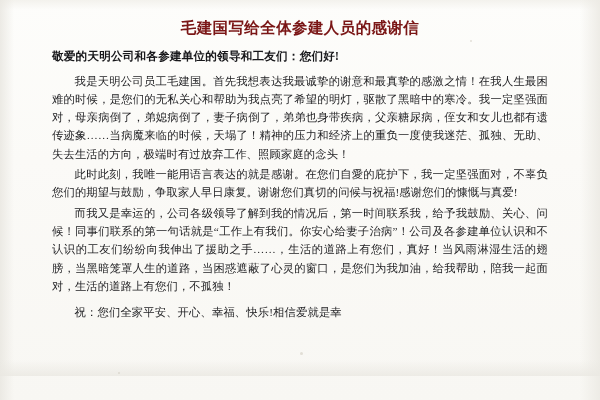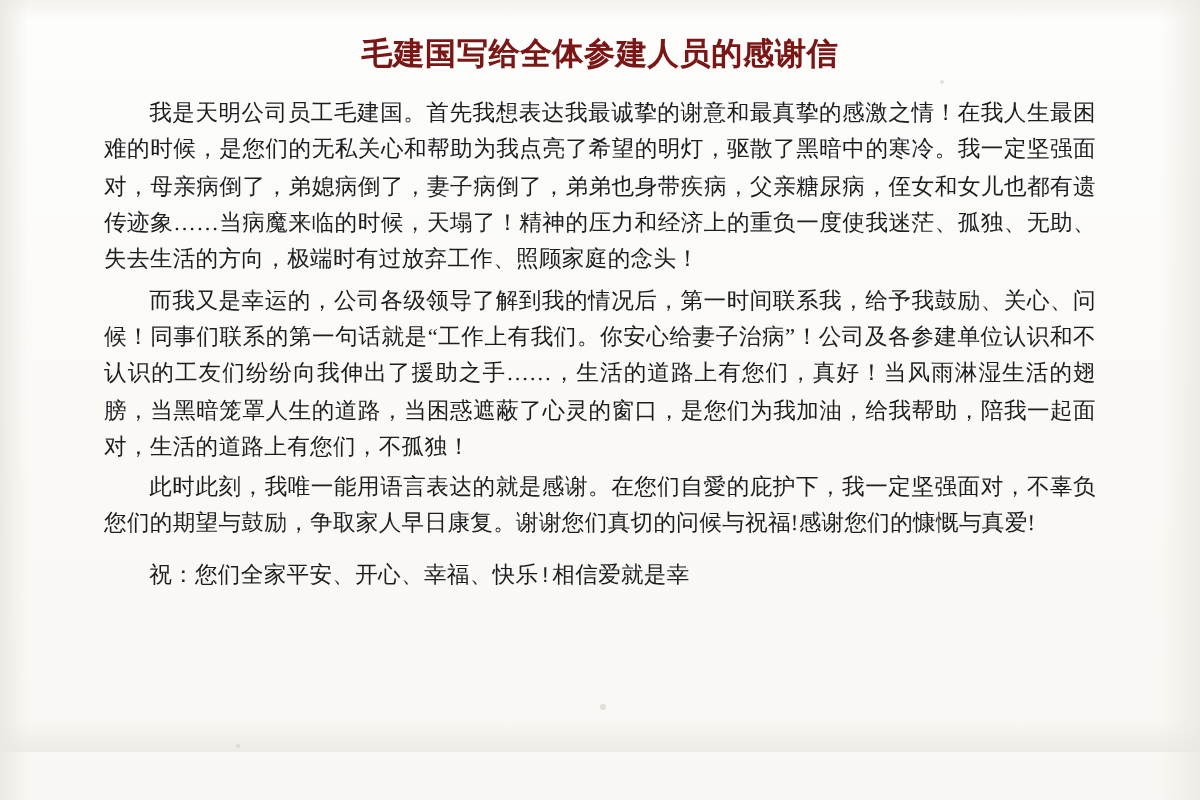--- a/index.html
+++ b/index.html
@@ -98,21 +98,20 @@
     margin: 0 0 2px 0;
     text-align: justify;
     text-indent: 2em;
     letter-spacing: .15px;
   }
   .para.closing {
     text-indent: 2em;
   }
   .para.wish {
     text-indent: 2em;
-    font-family: Liberation Mono, monospace;
   }
   .footer-space {
     height: 6px;
   }
   
   .speck {
     position: absolute;
     background: #cfcabd;
     border-radius: 50%;
     opacity: .55;
@@ -127,19 +126,20 @@
   <div class="scan-edge-left"></div>
   <div class="scan-edge-right"></div>
   <div class="scan-edge-bottom"></div>
 
   <div class="speck" style="left:300px;top:352px;width:3px;height:3px;"></div>
   <div class="speck" style="left:118px;top:372px;width:2px;height:2px;"></div>
   <div class="speck" style="left:470px;top:40px;width:2px;height:2px;"></div>
 
   <div class="content">
     <h1 class="doc-title">毛建国写给全体参建人员的感谢信</h1>
+    <p class="salutation">敬爱的天明公司和各参建单位的领导和工友们：您们好!</p>
     <p class="para">我是天明公司员工毛建国。首先我想表达我最诚挚的谢意和最真挚的感激之情！在我人生最困难的时候，是您们的无私关心和帮助为我点亮了希望的明灯，驱散了黑暗中的寒冷。我一定坚强面对，母亲病倒了，弟媳病倒了，妻子病倒了，弟弟也身带疾病，父亲糖尿病，侄女和女儿也都有遗传迹象……当病魔来临的时候，天塌了！精神的压力和经济上的重负一度使我迷茫、孤独、无助、失去生活的方向，极端时有过放弃工作、照顾家庭的念头！</p>
+    <p class="para closing">此时此刻，我唯一能用语言表达的就是感谢。在您们自愛的庇护下，我一定坚强面对，不辜负您们的期望与鼓励，争取家人早日康复。谢谢您们真切的问候与祝福!感谢您们的慷慨与真爱!</p>
     <p class="para">而我又是幸运的，公司各级领导了解到我的情况后，第一时间联系我，给予我鼓励、关心、问候！同事们联系的第一句话就是“工作上有我们。你安心给妻子治病”！公司及各参建单位认识和不认识的工友们纷纷向我伸出了援助之手……，生活的道路上有您们，真好！当风雨淋湿生活的翅膀，当黑暗笼罩人生的道路，当困惑遮蔽了心灵的窗口，是您们为我加油，给我帮助，陪我一起面对，生活的道路上有您们，不孤独！</p>
-    <p class="para closing">此时此刻，我唯一能用语言表达的就是感谢。在您们自愛的庇护下，我一定坚强面对，不辜负您们的期望与鼓励，争取家人早日康复。谢谢您们真切的问候与祝福!感谢您们的慷慨与真爱!</p>
     <div class="footer-space"></div>
     <p class="para wish">祝：您们全家平安、开心、幸福、快乐!相信爱就是幸</p>
   </div>
 </div>
 
 </body></html>

